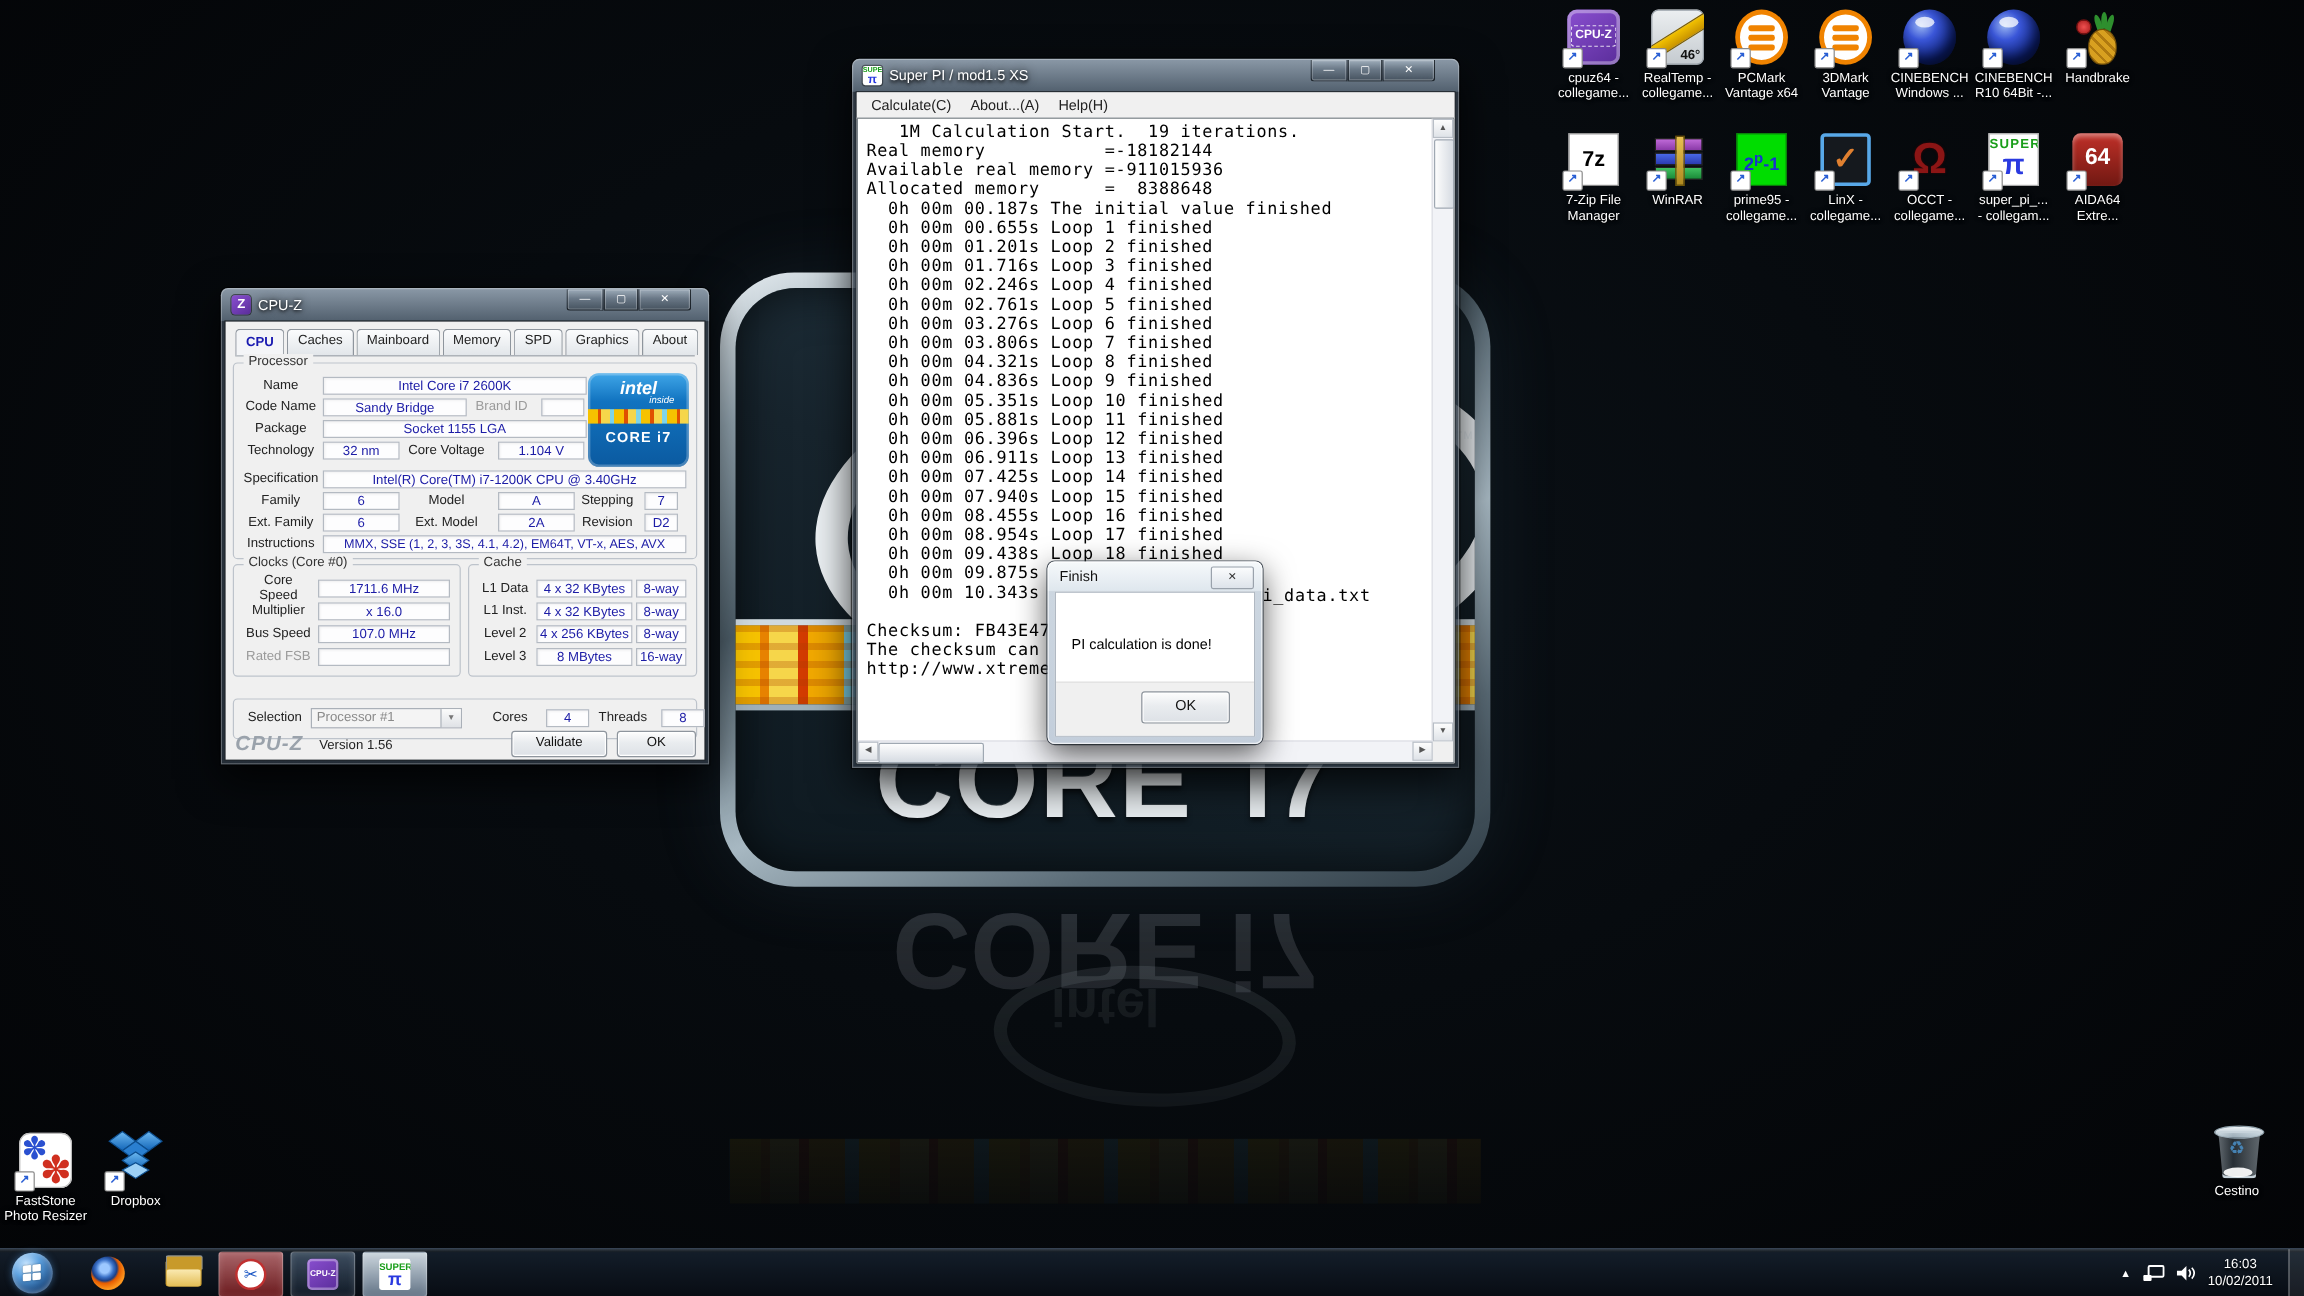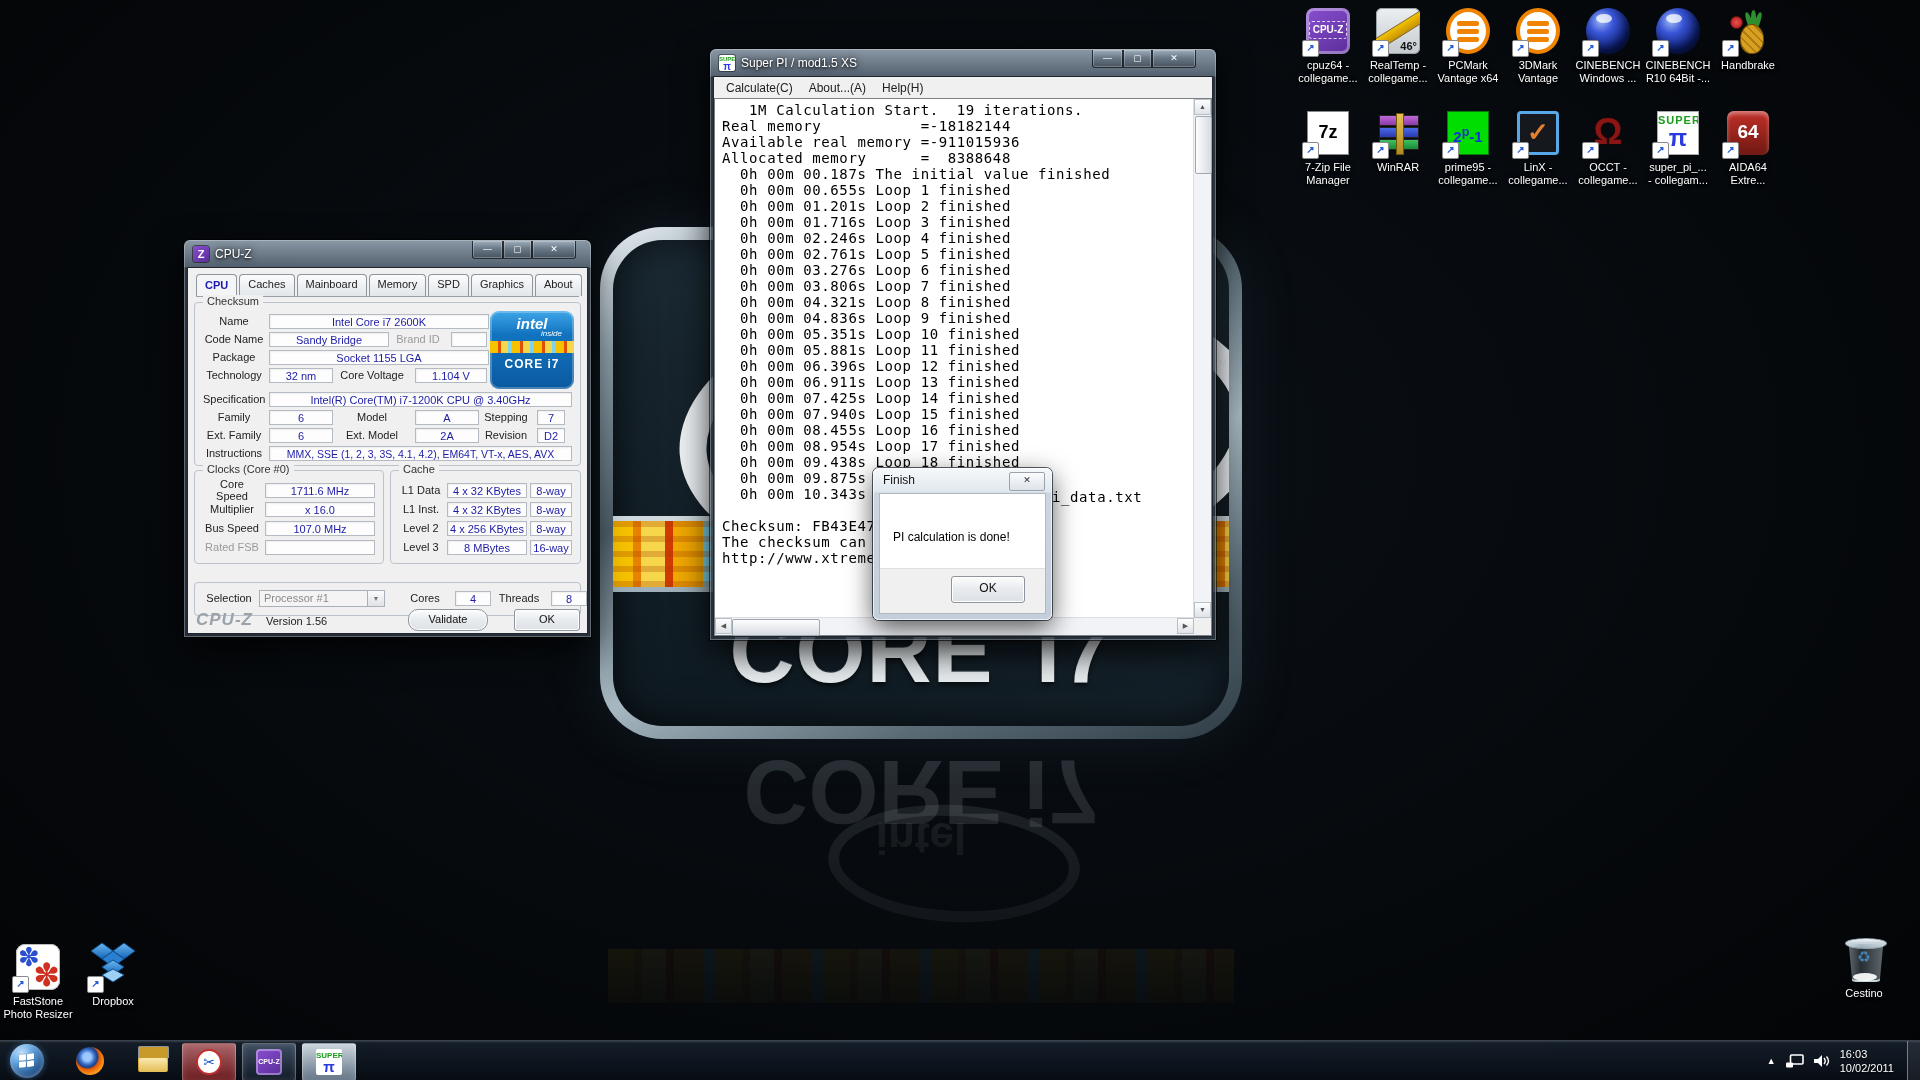--- a/index.html
+++ b/index.html
@@ -189,21 +189,21 @@
   .tb-btn.foreground{background:linear-gradient(180deg,rgba(235,245,252,.85),rgba(160,185,210,.6));}
   .fs-circle{width:26px;height:26px;border-radius:50%;background:#fff;border:2px solid #c03030;box-sizing:border-box;
     text-align:center;font-size:14px;color:#1a56c4;line-height:22px;}
   .tb-cpuz{width:26px;height:26px;border-radius:4px;background:linear-gradient(145deg,#8a4fd0,#5a2d9a);
     box-shadow:inset 0 0 0 2px rgba(255,255,255,.35);color:#fff;font-size:7px;font-weight:bold;text-align:center;line-height:25px;}
   .tb-spi{width:26px;height:26px;background:#fff;border-radius:2px;text-align:center;overflow:hidden;}
   .tb-spi .s1{display:block;font-size:8px;font-weight:bold;color:#1a9e1a;line-height:9px;margin-top:2px;}
   .tb-spi .s2{display:block;font-size:15px;font-weight:bold;color:#2a3ae0;line-height:14px;}
   .tray{position:absolute;right:14px;top:0;height:40px;display:flex;align-items:center;gap:10px;}
   .tray-arrow{color:#fff;font-size:9px;}
-  .clock{text-align:left;color:#fff;font-size:11px;line-height:14px;text-shadow:0 1px 2px #000;}
+  .clock{text-align:center;color:#fff;font-size:11px;line-height:14px;text-shadow:0 1px 2px #000;}
   .showdesk{position:absolute;right:0;top:0;width:12px;height:40px;border-left:1px solid rgba(255,255,255,.4);
     background:rgba(255,255,255,.07);}
 </style>
 </head>
 <body>
 
 <div id="screen">
 
   <div class="badge-outer">
     <div class="badge-inner">
@@ -237,21 +237,21 @@
         <div class="tab active">CPU</div>
         <div class="tab">Caches</div>
         <div class="tab">Mainboard</div>
         <div class="tab">Memory</div>
         <div class="tab">SPD</div>
         <div class="tab">Graphics</div>
         <div class="tab">About</div>
       </div>
 
       <div class="group" style="left:6px;top:34px;width:385px;height:162px;">
-        <div class="legend">Checksum</div>
+        <div class="legend">Processor</div>
         <div class="intelbadge">
           <div class="ib-intel">intel</div>
           <div class="ib-inside">inside</div>
           <div class="ib-strip"></div>
           <div class="ib-core">CORE i7</div>
         </div>
         <div class="prow" style="top:10px;">
           <span class="plabel" style="width:62px;">Name</span>
           <span class="vbox" style="width:220px;">Intel Core i7 2600K</span>
         </div>
@@ -351,21 +351,21 @@
           <span class="plabel" style="width:52px;margin-left:14px;">Cores</span>
           <span class="vbox" style="width:36px;">4</span>
           <span class="plabel" style="width:56px;">Threads</span>
           <span class="vbox" style="width:36px;">8</span>
         </div>
       </div>
 
       <div style="position:absolute;left:0;right:0;top:340px;height:25px;">
         <span class="cpuz-logo">CPU-Z</span>
         <span class="cpuz-version">Version 1.56</span>
-        <div class="btn" style="position:absolute;left:220px;top:1px;width:78px;height:20px;line-height:19px;border-radius:10px;">Validate</div>
+        <div class="btn" style="position:absolute;left:238px;top:1px;width:78px;height:20px;line-height:19px;">Validate</div>
         <div class="btn" style="position:absolute;left:326px;top:1px;width:64px;height:20px;line-height:19px;">OK</div>
       </div>
     </div>
   </div>
 
   <div class="win" id="superpi">
     <div class="titlebar">
       <div class="spicon">
         <span class="s1">SUPER</span>
           <span class="s2">π</span>

